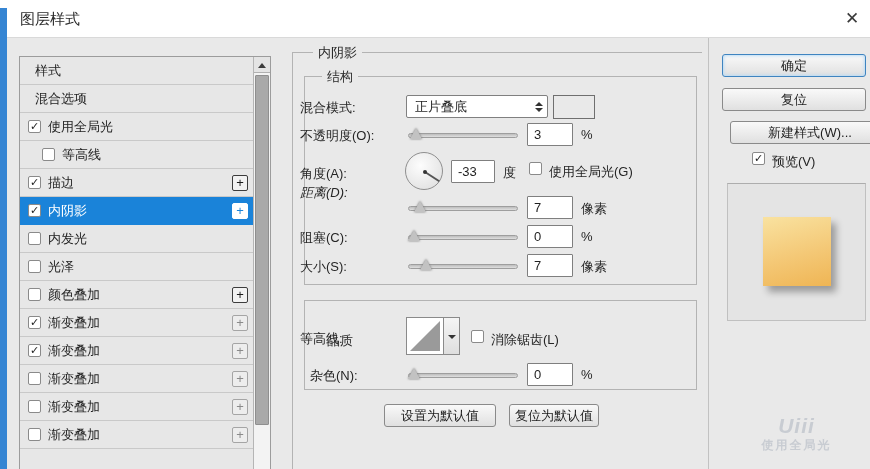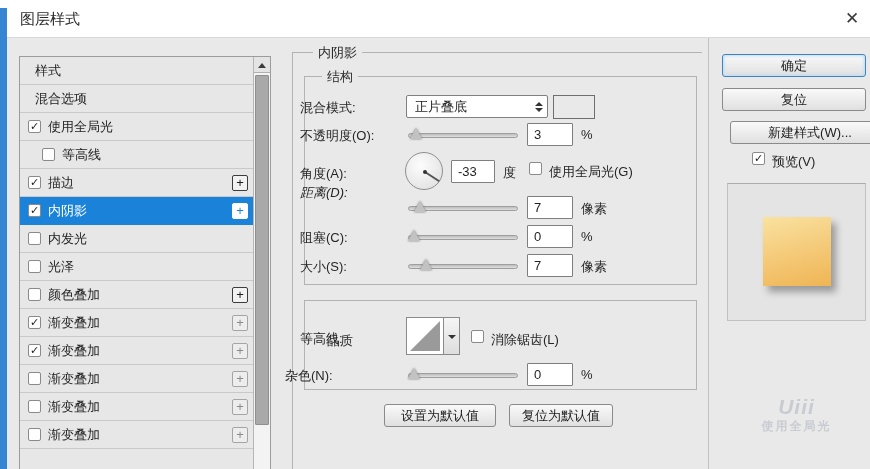--- a/index.html
+++ b/index.html
@@ -67,21 +67,21 @@
   .contour-arrow { position:absolute; left:444px; top:317px; width:16px; height:38px; background:linear-gradient(#f5f5f5,#dedede); border:1px solid #8a8a8a; border-left:none; }
   .contour-arrow .t-dn { position:absolute; left:4px; top:17px; }
 
   .btn { position:absolute; height:23px; background:linear-gradient(#f9f9f9,#e0e0e0); border:1px solid #8a8a8a; border-radius:3px; text-align:center; line-height:21px; color:#1d1d1d; cursor:pointer; }
   .btn.focused { border:1px solid #3f84c0; box-shadow:inset 0 0 3px 1px #bcdcf5; }
 
   .preview-panel { position:absolute; left:727px; top:183px; width:139px; height:138px; background:#e4e4e4; border:1px solid #c0c0c0; border-top-color:#adadad; }
   .preview-square { position:absolute; left:35px; top:33px; width:68px; height:69px; background:linear-gradient(165deg,#f9e2a0 0%,#f4c876 55%,#efb554 100%); box-shadow:5px 6px 7px rgba(0,0,0,0.32); }
 
   .watermark { position:absolute; left:727px; top:396px; width:139px; text-align:center; color:#c8ccd2; }
-  .watermark .logo { font-size:21px; font-weight:bold; font-style:italic; letter-spacing:1px; line-height:22px; }
+  .watermark .logo { font-size:21px; font-weight:bold; font-style:italic; letter-spacing:1px; line-height:22px;margin-top:19px; }
   .watermark .site { font-size:12px; font-weight:bold; letter-spacing:2px; }
 </style>
 </head>
 <body>
 
 <div id="win">
 
   <div class="titlebar">
     <span class="title">图层样式</span>
     <span class="close">✕</span>
@@ -226,30 +226,30 @@
   <span class="flabel" style="left:300px; top:330px;">等高线:</span>
   <div class="contour-box">
       <span class="contour-grad"></span>
     </div>
   <div class="contour-arrow">
       <span class="t-dn"></span>
     </div>
   <span class="check" style="left:471px; top:330px;"></span>
   <span class="chklabel" style="left:491px; top:331px;">消除锯齿(L)</span>
 
-  <span class="flabel" style="left:285px; top:367px;">杂色(N):</span>
+  <span class="flabel" style="left:310px; top:367px;">杂色(N):</span>
   <div class="slider" style="left:408px; top:367px;">
     <span class="track"></span>
       <span class="thumb" style="left:0px;"></span>
   </div>
   <div class="inputbox" style="left:527px; top:363px;">0</div>
   <span class="unit" style="left:581px; top:367px;">%</span>
 
   <div class="btn" style="left:384px; top:404px; width:112px;">设置为默认值</div>
-  <div class="btn" style="left:509px; top:404px; width:104px;">复位为默认值</div>
+  <div class="btn" style="left:509px; top:404px; width:90px;">复位为默认值</div>
 
   <div class="btn focused" style="left:722px; top:54px; width:144px;">确定</div>
   <div class="btn" style="left:722px; top:88px; width:144px;">复位</div>
   <div class="btn" style="left:730px; top:121px; width:160px;">新建样式(W)...</div>
   <span class="check" style="left:752px; top:152px;">✓</span>
   <span class="chklabel" style="left:772px; top:153px;">预览(V)</span>
 
   <div class="preview-panel">
     <div class="preview-square"></div>
   </div>

